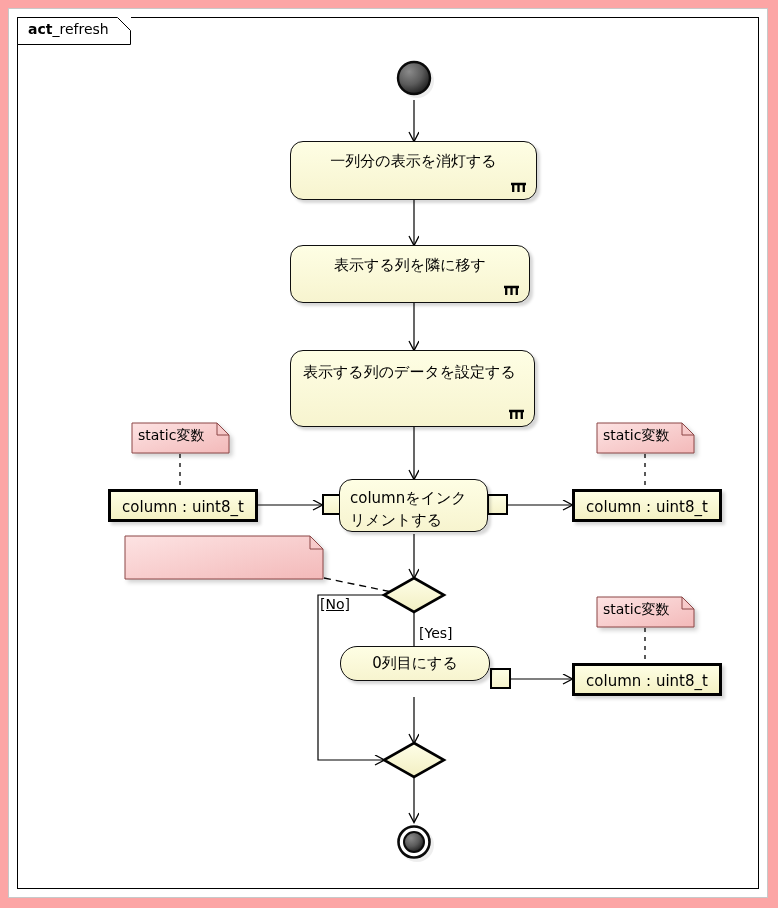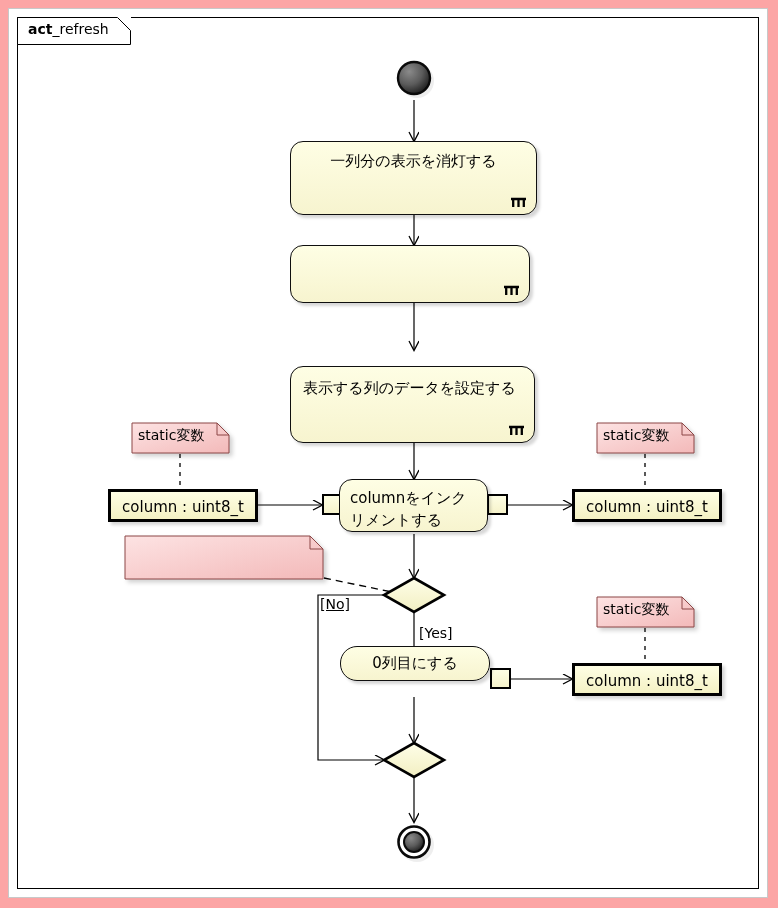--- a/index.html
+++ b/index.html
@@ -245,34 +245,35 @@
       <circle cx="414" cy="78" r="16" fill="url(#ballGrad)" stroke="#0a0a0a" stroke-width="2.4"></circle>
     </g>
 
     <g>
       <ellipse cx="417" cy="845" rx="17" ry="17" fill="#d9d9d9" opacity="0.45"></ellipse>
       <circle cx="414" cy="842" r="15.5" fill="#ffffff" stroke="#0a0a0a" stroke-width="2.6"></circle>
       <circle cx="414" cy="842" r="10" fill="url(#ballGrad)" stroke="#0a0a0a" stroke-width="2"></circle>
     </g>
   </svg>
 
-  <div class="activity" style="left:290px; top:141px; width:247px; height:74px;">
+  <div class="activity" style="left:290px; top:141px; width:247px; height:59px;">
     <div class="act-text center">一列分の表示を消灯する</div>
     <svg class="rake" viewBox="0 0 17 12">
       <path d="M1,3 L16,3 M3.2,3 L3.2,11 M8.5,3 L8.5,11 M13.8,3 L13.8,11" stroke="#000000" stroke-width="2.3" fill="none"></path>
     </svg>
   </div>
 
   <div class="activity" style="left:290px; top:245px; width:240px; height:58px;">
+    <div class="act-text center">表示する列を隣に移す</div>
     <svg class="rake" viewBox="0 0 17 12">
       <path d="M1,3 L16,3 M3.2,3 L3.2,11 M8.5,3 L8.5,11 M13.8,3 L13.8,11" stroke="#000000" stroke-width="2.3" fill="none"></path>
     </svg>
   </div>
 
-  <div class="activity" style="left:290px; top:350px; width:245px; height:77px;margin-top:16px;">
+  <div class="activity" style="left:290px; top:350px; width:245px; height:77px;">
     <div class="act-text" style="line-height:24px;">表示する列のデータを設定する</div>
     <svg class="rake" viewBox="0 0 17 12">
       <path d="M1,3 L16,3 M3.2,3 L3.2,11 M8.5,3 L8.5,11 M13.8,3 L13.8,11" stroke="#000000" stroke-width="2.3" fill="none"></path>
     </svg>
   </div>
 
   <div class="pin" style="left:322px; top:494px;"></div>
   <div class="pin" style="left:487px; top:494px;"></div>
   <div class="activity" style="left:339px; top:479px; width:149px; height:53px;">
     <div class="act-text" style="left:10px; top:7px; line-height:22px;">columnをインクリメントする</div>

